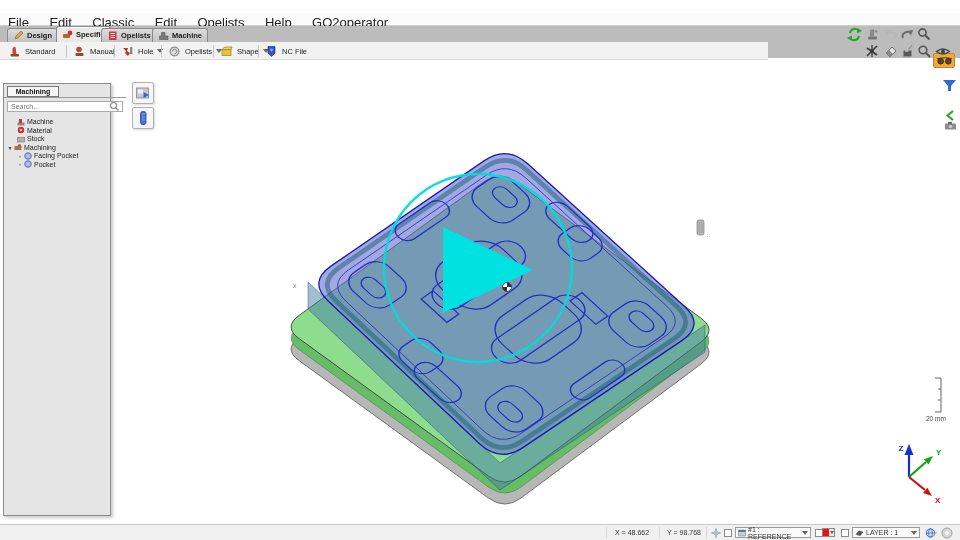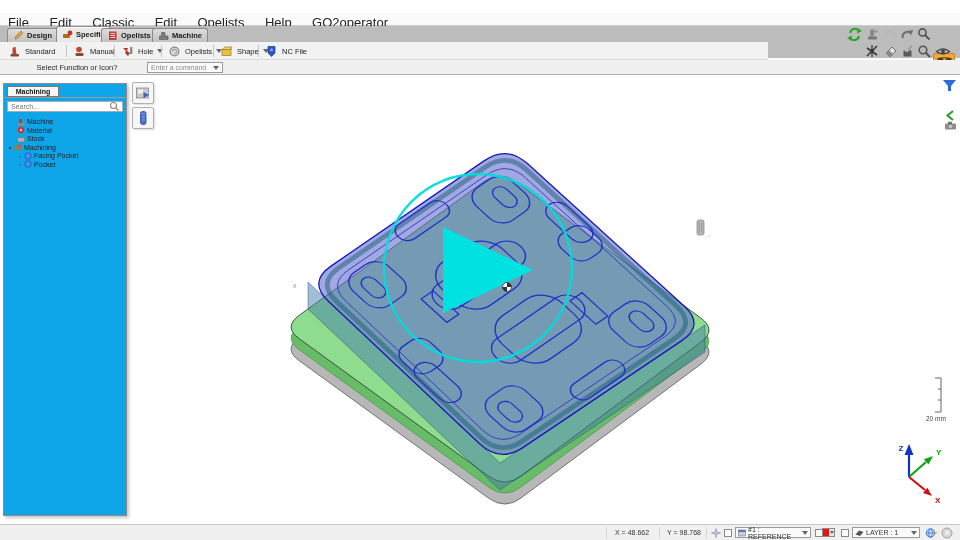--- a/index.html
+++ b/index.html
@@ -35,21 +35,21 @@
   
   .cmdrow{left:0;top:60px;width:960px;height:15px;background:#f0f0f0;border-bottom:1px solid #b0b0b0}
   .cmdlabel{left:22px;top:3px;width:110px;font-size:7.5px;color:#222;text-align:center}
   .combo{border:1px solid #9a9a9a;background:#fbfbfb;display:flex;align-items:center;font-size:7px;color:#8a8a8a}
   .cmdcombo{left:147px;top:2px;width:76px;height:11px;padding:0 3px;justify-content:space-between}
 
   
   .viewport{left:0;top:75px;width:960px;height:449px;background:#ffffff}
 
   
-  .panel{left:3px;top:83px;width:124px;height:433px;background:#0ea5e9;border:1px solid #8c8c8c;
+  .panel{left:3px;top:83px;width:108px;height:433px;background:#e5e5e5;border:1px solid #8c8c8c;
          box-shadow:2px 2px 3px rgba(0,0,0,.22)}
   .paneltab{left:3px;top:2px;width:52px;height:11px;border:1px solid #777;background:#f7f7f7;
             font-size:7px;font-weight:bold;text-align:center;line-height:10px;color:#111}
   .panelline{left:0;top:13px;width:122px;height:1px;background:#9a9a9a}
   .searchbox{left:3px;top:17px;width:116px;height:11px;border:1px solid #ababab;background:#fff;display:flex;align-items:center}
   .searchbox input{flex:1;border:none;outline:none;font-size:7px;color:#555;padding:0 3px;background:transparent;font-family:"Liberation Sans",sans-serif}
   .trow{left:0;height:9px;display:flex;align-items:center;font-size:7px;color:#222;white-space:nowrap}
   .texp{width:8px;text-align:center;font-size:6px;color:#444}
   .ticon{margin-right:2px}
 
@@ -219,27 +219,20 @@
     <svg class="abs" style="left:917px;top:2px" width="15" height="15">
       <circle cx="6" cy="6" r="3.8" fill="none" stroke="#555" stroke-width="1.6"></circle>
       <line x1="8.8" y1="8.8" x2="13" y2="13" stroke="#555" stroke-width="2"></line>
     </svg>
     <svg class="abs" style="left:935px;top:2px" width="16" height="15">
       <path d="M1.5,7.5 Q8,2.5 14.5,7.5 Q8,12.5 1.5,7.5 Z" fill="none" stroke="#444" stroke-width="1.3"></path>
       <circle cx="8" cy="7.5" r="1.9" fill="#444"></circle>
     </svg>
   </div>
 
-  <div class="abs cmdrow">
-    <div class="abs cmdlabel">Select Function or Icon?</div>
-    <div class="abs combo cmdcombo">
-      <span>Enter a command</span>
-      <span class="carrot"></span>
-    </div>
-  </div>
 
   <div class="abs viewport">
     <svg class="abs" style="left:0;top:-75px" width="960" height="540" viewBox="0 0 960 540">
       <defs>
         <path id="gf" d="M516.1,181.9 L700.9,318.1 Q717,330 701,342 L521,476 Q505,488 488.8,476.3 L299.2,338.7 Q283,327 299.2,315.3 L483.8,181.7 Q500,170 516.1,181.9 Z"></path>
         <path id="bf" d="M527.7,163.8 L684.3,306.2 Q705,325 681.8,340.6 L523.2,447.4 Q500,463 479.6,443.8 L328.4,301.2 Q308,282 331,266.1 L484,160.9 Q507,145 527.7,163.8 Z"></path>
         <clipPath id="clipBlue">
             <use href="#bf"></use>
           </clipPath>
       </defs>

